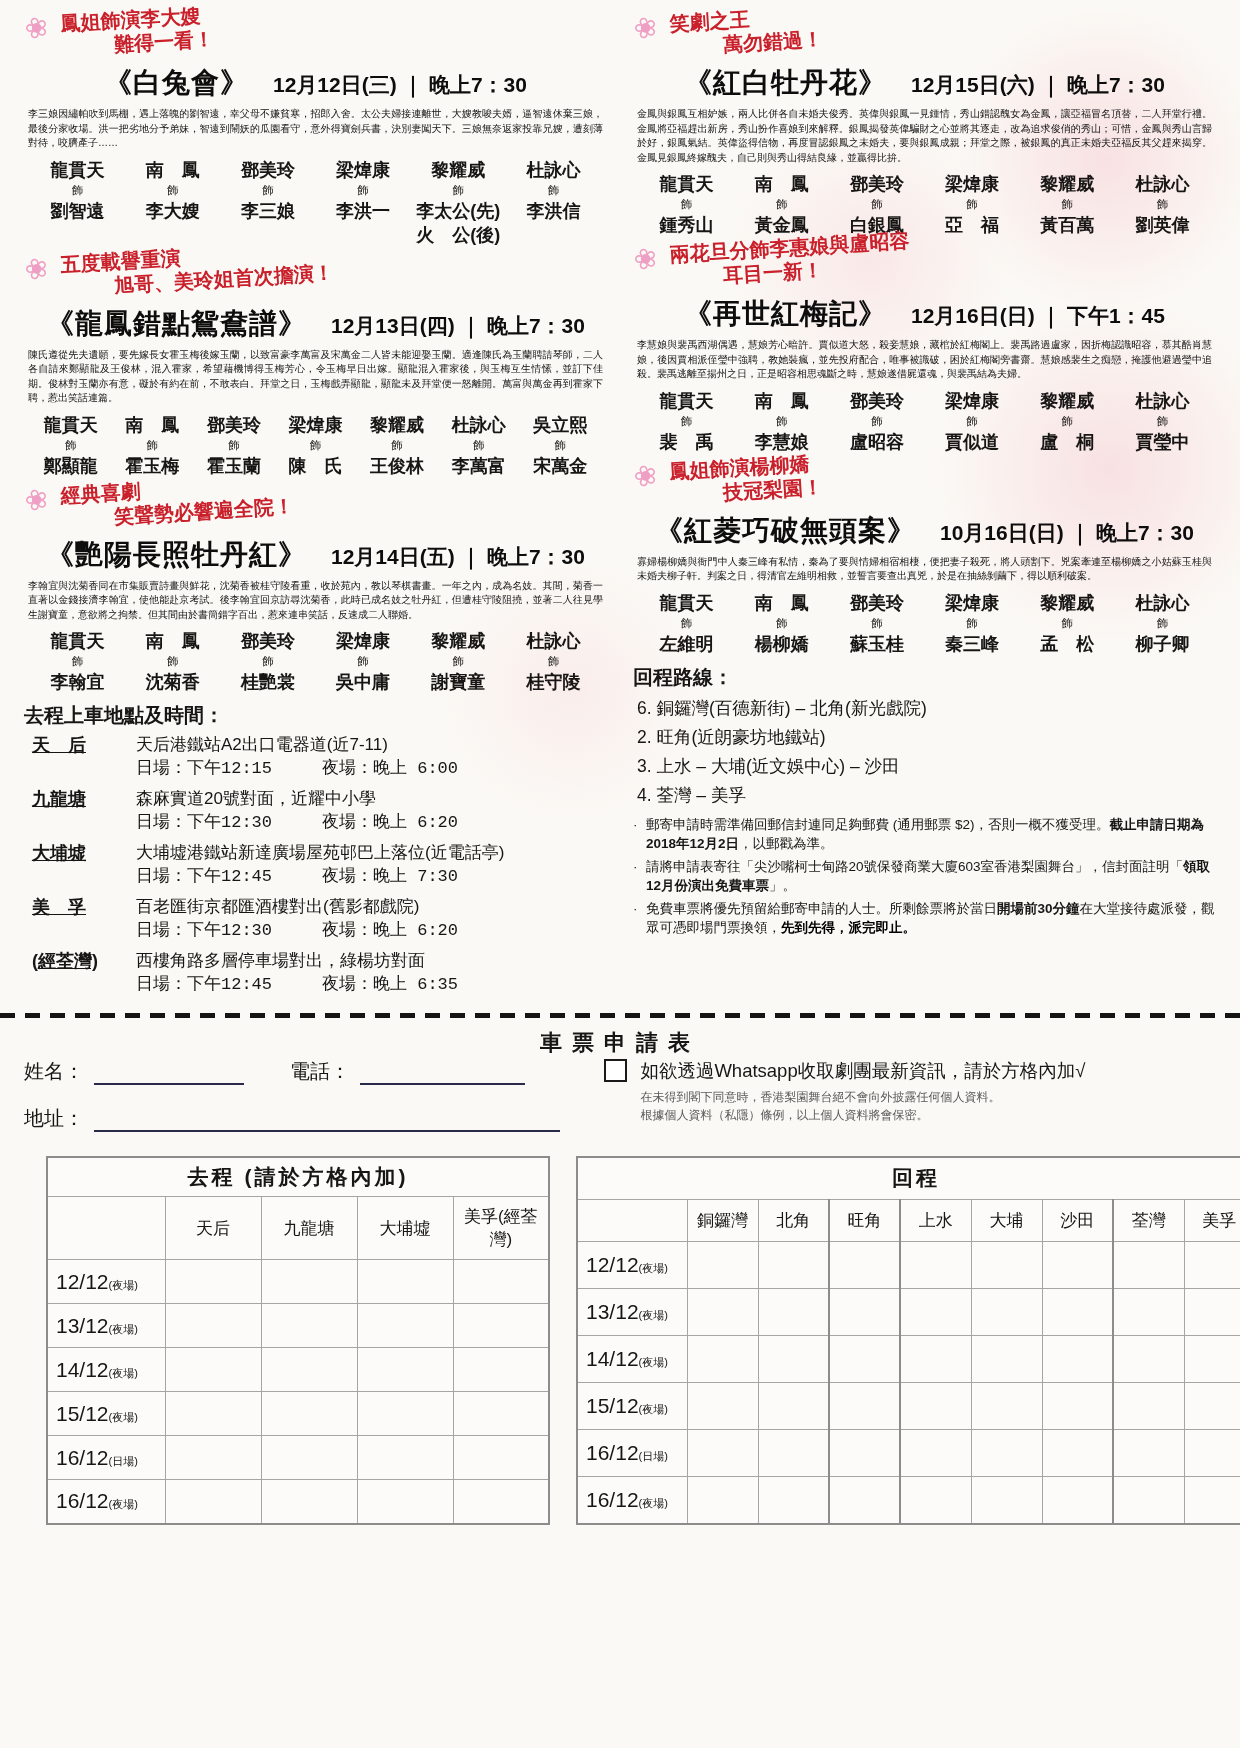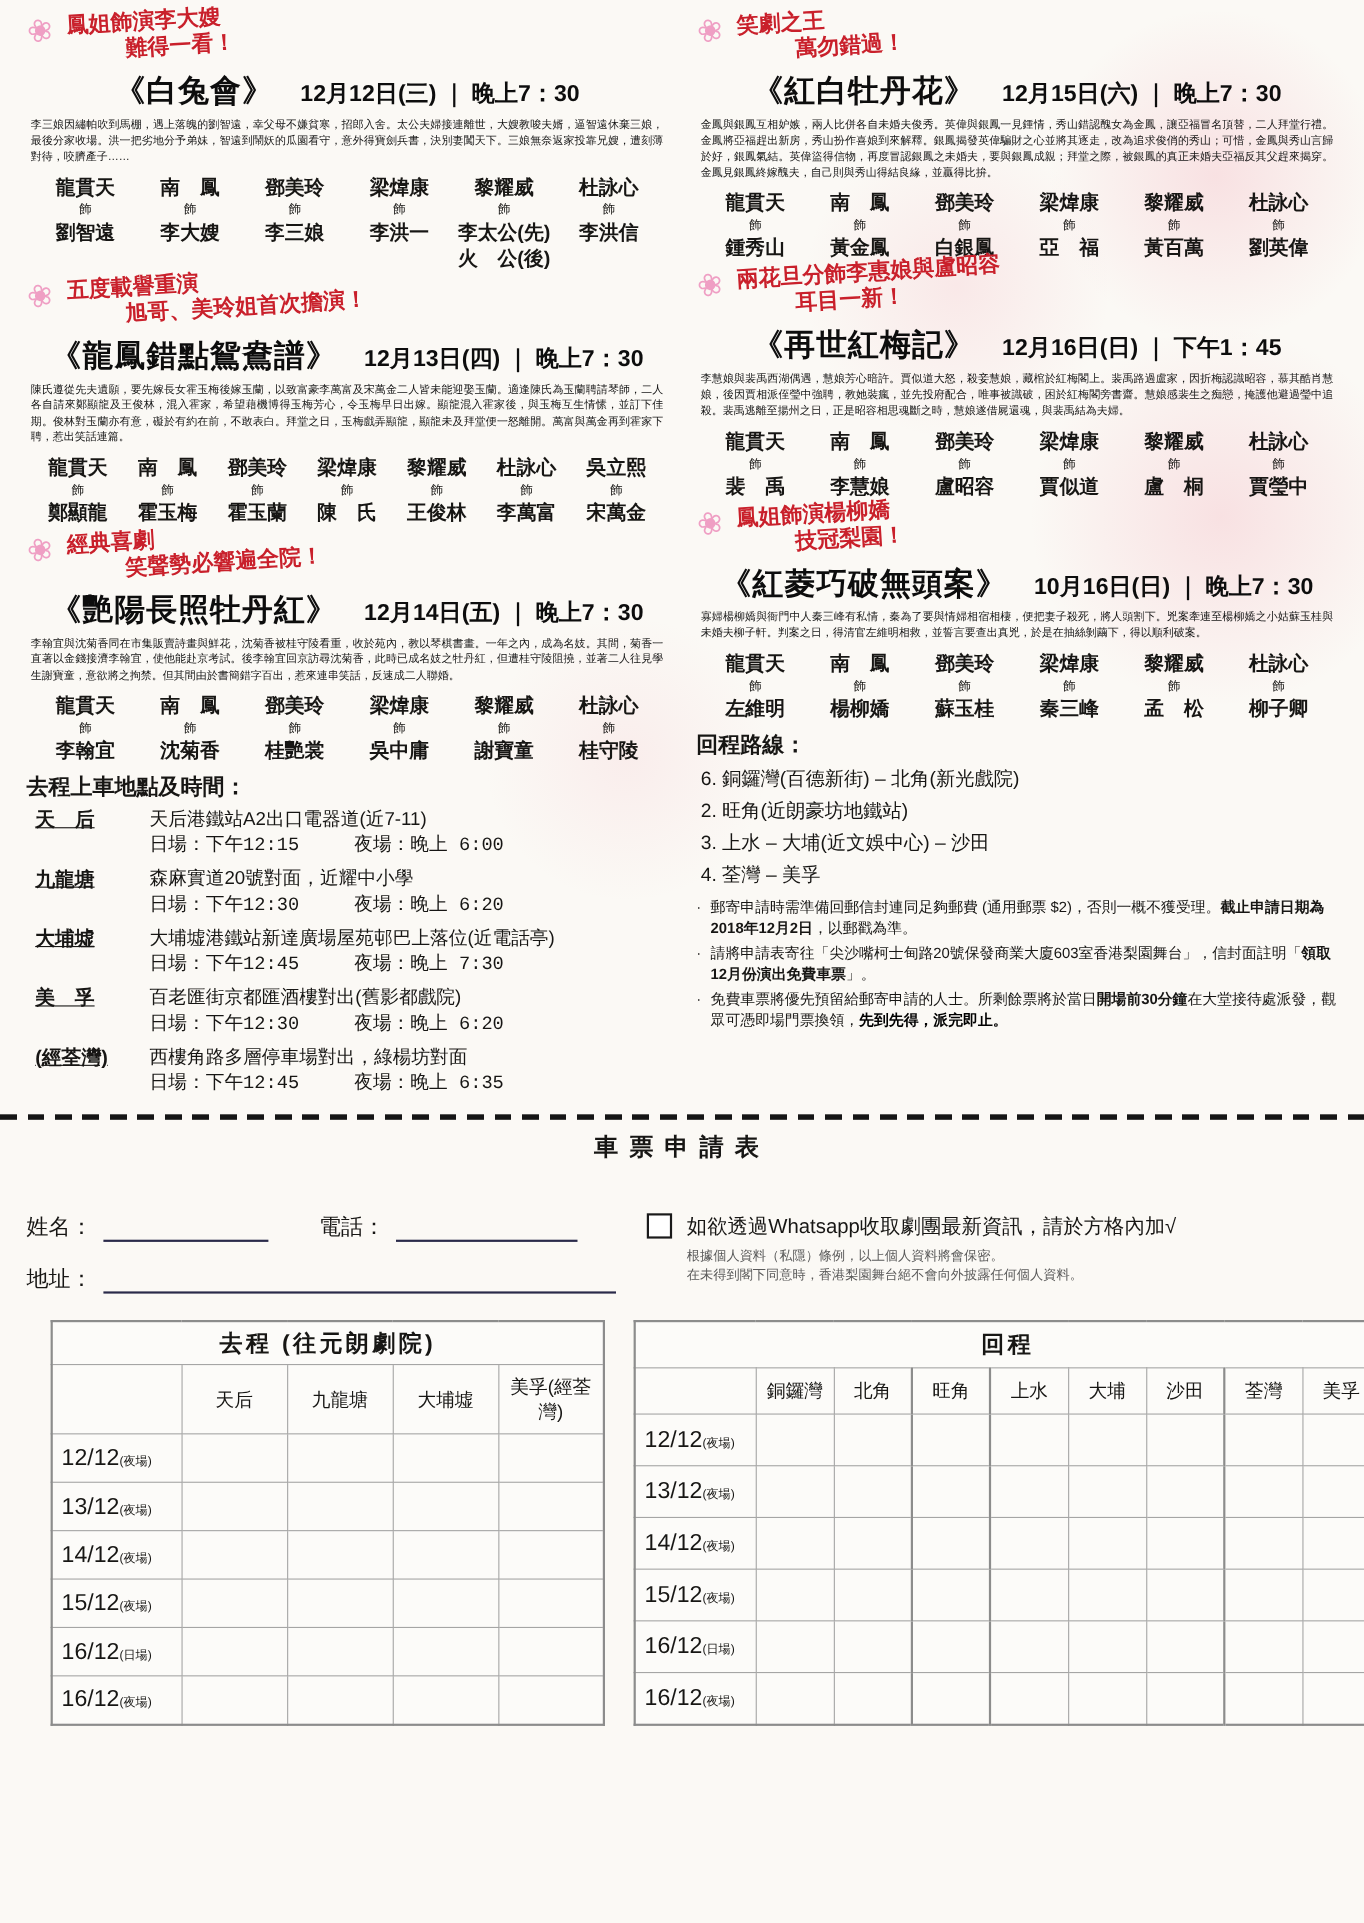--- a/index.html
+++ b/index.html
@@ -46,21 +46,21 @@
   .note { display:flex; margin:3px 0; font-size:13.5px; line-height:1.45; }
   .note-bullet { width:13px; flex-shrink:0; }
   .note-text b { font-weight:bold; }
   .note-text .red { color:#000000; font-weight:bold; }
 
   .divider { height:5px; margin:10px 0 0 0;
              background:repeating-linear-gradient(90deg,#151515 0 15px,transparent 15px 25px); }
 
   .form-sec { padding:10px 24px 0 24px; }
   .form-title { text-align:center; font-size:22px; font-weight:bold; letter-spacing:10px; }
-  .form-fields { display:flex; gap:28px;margin-top:44px; }
+  .form-fields { display:flex; gap:44px; }
   .left-fields { width:45%; }
   .field-row { display:flex; align-items:flex-end; gap:10px; font-size:20px; margin-bottom:20px; }
   .blank { border-bottom:2px solid #2a2a4a; height:26px; }
   .blank.name { width:150px; }
   .blank.phone { width:165px; }
   .blank.addr { flex:1; }
   .wa { flex:1; }
   .wa-row { display:flex; gap:13px; align-items:flex-start; font-size:18.5px; }
   .checkbox { width:23px; height:23px; border:2.5px solid #1a1a1a; flex-shrink:0; margin-top:1px; background:#fff; }
   .privacy { font-size:12px; color:#5a5a5a; line-height:1.5; margin:5px 0 0 36px; }
@@ -525,36 +525,36 @@
             <span>地址：</span>
             <span class="blank addr"></span>
           </div>
         </div>
         <div class="wa">
           <div class="wa-row">
             <span class="checkbox"></span>
             <span>如欲透過Whatsapp收取劇團最新資訊，請於方格內加√</span>
           </div>
           <div class="privacy">
+            <div>在未得到閣下同意時，香港梨園舞台絕不會向外披露任何個人資料。</div>
             <div>根據個人資料（私隱）條例，以上個人資料將會保密。</div>
-            <div>在未得到閣下同意時，香港梨園舞台絕不會向外披露任何個人資料。</div>
           </div>
         </div>
       </div>
 
       <div class="tables">
 
         <table class="tbl tbl-dep">
           <colgroup>
               <col style="width:118px">
               <col span="4" style="width:96px">
             </colgroup>
           <tbody>
               <tr class="tbl-title">
-            <th colspan="5">去程 (往元朗劇院)</th>
+            <th colspan="5">去程 (請於方格內加)</th>
           </tr>
           <tr class="tbl-head">
             <th class="corner"></th>
 
               <th class="loc">天后</th>
 
               <th class="loc">九龍塘</th>
 
               <th class="loc">大埔墟</th>
 

